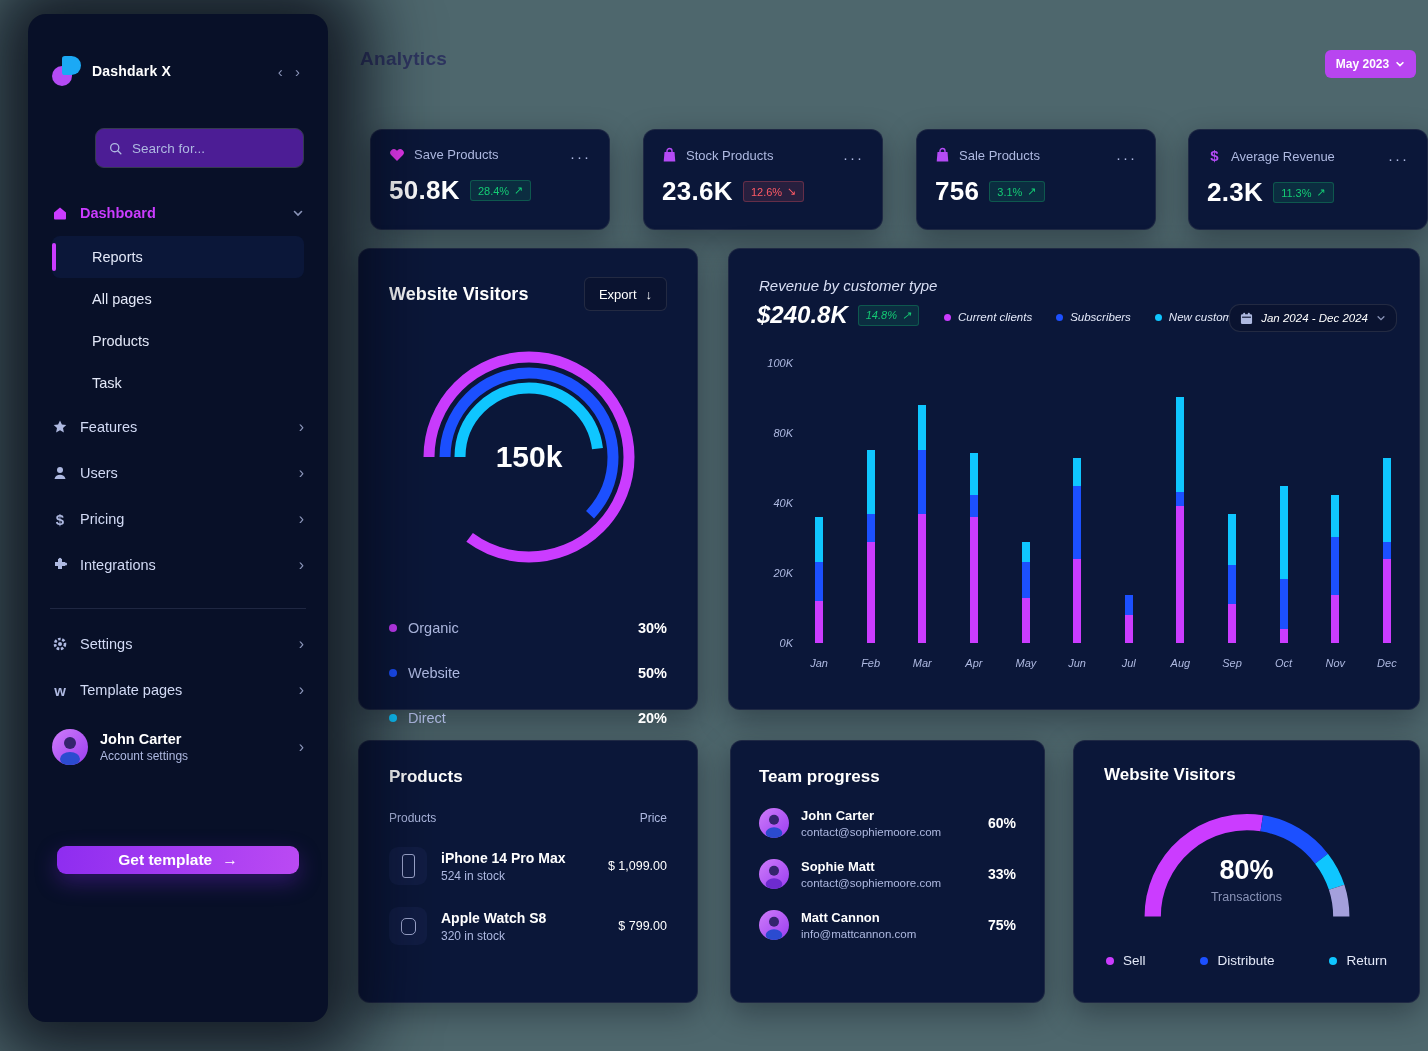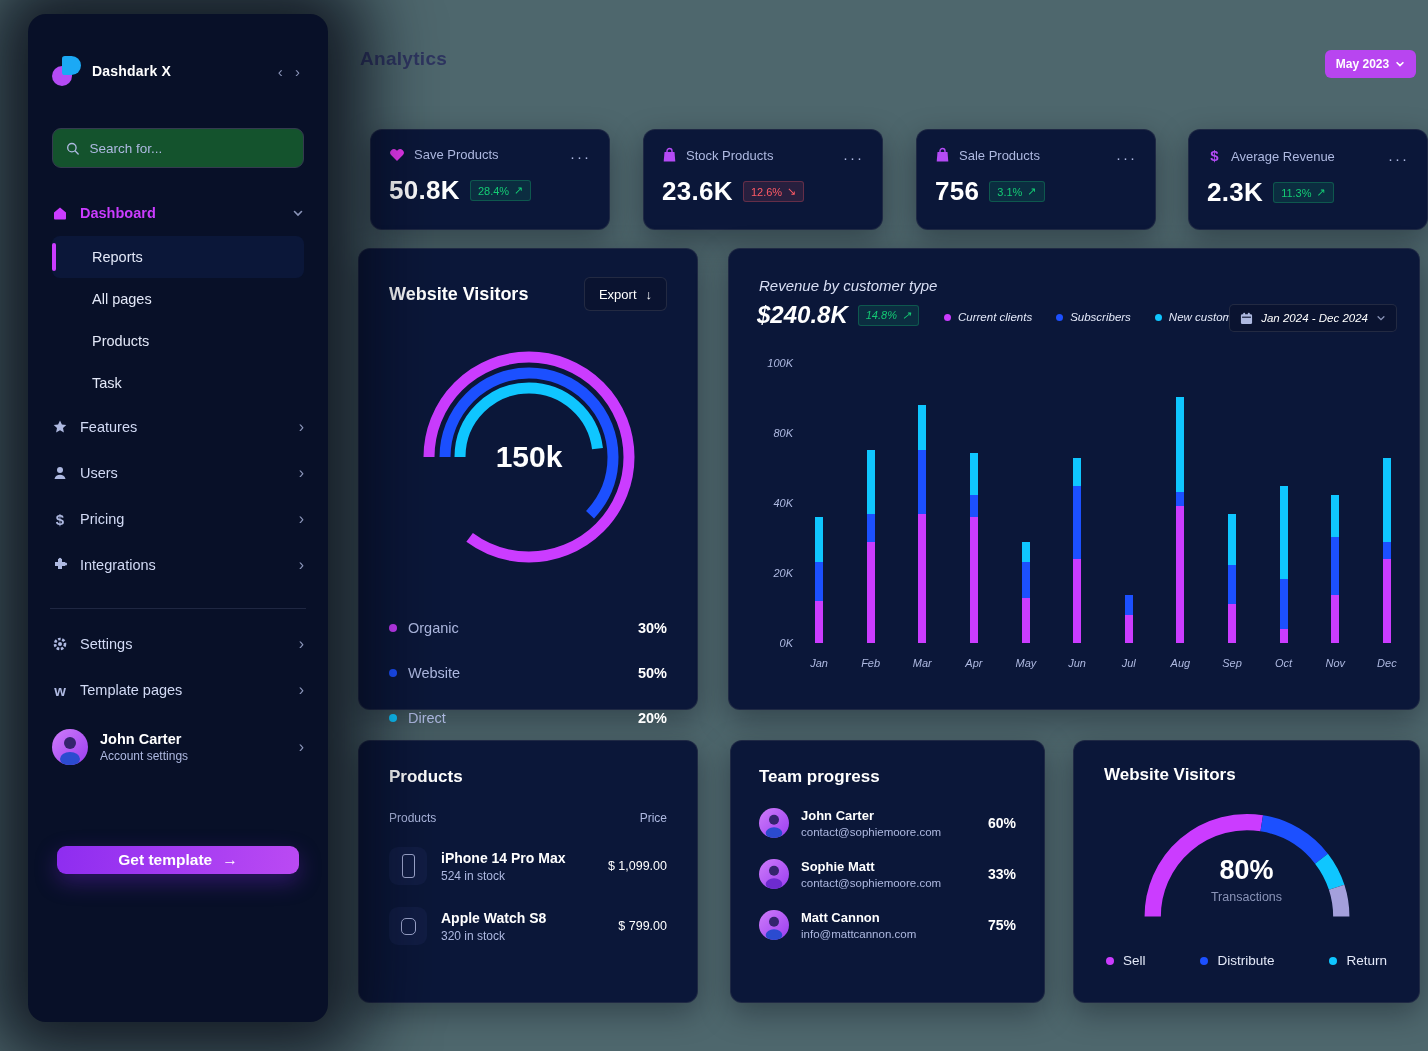--- a/index.html
+++ b/index.html
@@ -16,22 +16,22 @@
              background:#081028; border-radius:18px; padding:0 24px;
              box-shadow:0 0 70px 38px rgba(4,7,18,.78); z-index:5; }
   .logo-row { display:flex; align-items:center; margin-top:42px; gap:10px; }
   .logo-mark { position:relative; width:30px; height:30px; flex:0 0 auto; }
   .logo-mark .p1 { position:absolute; left:0; bottom:0; width:20px; height:20px;
                    background:#B44BF5; border-radius:10px 2px 10px 10px; }
   .logo-mark .p2 { position:absolute; right:1px; top:0; width:19px; height:19px;
                    background:#1BA9F5; border-radius:3px 10px 10px 3px; }
   .logo-title { color:#fff; font-size:14px; font-weight:bold; letter-spacing:.2px; flex:1; }
   .collapse-btns { color:#8A94B8; font-size:15px; letter-spacing:4px; cursor:pointer; }
-  .search-box { margin-top:42px; height:40px; background:#14532d; border:1px solid #343B4F;
-                border-radius:9px; display:flex; align-items:center; gap:10px; padding:0 13px; }
+  .search-box { margin-top:42px; height:40px; background:#4c1d95; border:1px solid #343B4F;
+                border-radius:9px; display:flex; align-items:center; gap:10px; padding:0 13px;margin-left:43px; }
   .search-box input { background:transparent; border:none; outline:none; color:#AEB9E1;
                       font-size:13.5px; width:100%; font-family:inherit; }
   .search-box input::placeholder { color:#AEB9E1; }
   .side-item { display:flex; align-items:center; gap:12px; height:46px; color:#D2DAF5;
                font-size:14.5px; cursor:pointer; }
   .side-item .grow { flex:1; }
   .dash-head { margin-top:22px; color:#CB3CFF; font-weight:bold; }
   .dash-head .grow { flex:1; }
   .sub-item { height:42px; display:flex; align-items:center; padding-left:40px; color:#E3E8F8;
               font-size:14.5px; border-radius:8px; position:relative; cursor:pointer; }
@@ -88,21 +88,21 @@
 
   
   .rev-card { left:728px; top:248px; width:692px; height:462px;font-style:italic; }
   .rev-title { position:absolute; left:30px; top:28px; font-size:15px; color:#D9DFF5; }
   .rev-total-row { position:absolute; left:28px; top:52px; display:flex; align-items:center; gap:10px; }
   .rev-total { color:#fff; font-size:24px; font-weight:bold; }
   .rev-legend { position:absolute; left:215px; top:62px; display:flex; gap:24px; align-items:center; }
   .rev-legend .item { display:flex; gap:7px; align-items:center; font-size:11.5px; color:#E3E8F8; }
   .rev-legend .dot { width:7px; height:7px; }
   .date-chip { position:absolute; right:22px; top:55px; height:28px; background:#0A1330;
-               border:1px solid rgba(52,59,79,.6); border-radius:5px; display:flex; align-items:center;
+               border:1px solid rgba(52,59,79,.6); border-radius:11px; display:flex; align-items:center;
                gap:8px; padding:0 10px; color:#fff; font-size:11.5px; cursor:pointer; }
   .yticks { position:absolute; left:18px; top:114px; width:46px; height:280px; }
   .yticks div { position:absolute; right:0; transform:translateY(-50%); font-size:11px; color:#AEB9E1; }
   .plot { position:absolute; left:80px; right:22px; top:114px; height:280px;
           display:flex; justify-content:space-between; align-items:flex-end; }
   .bar-col { width:20px; display:flex; flex-direction:column; align-items:center; height:100%;
              justify-content:flex-end; position:relative; }
   .bar-stack { width:8px; display:flex; flex-direction:column-reverse; }
   .bar-seg { width:8px; }
   .month-row { position:absolute; left:80px; right:22px; top:408px; display:flex; justify-content:space-between; }

